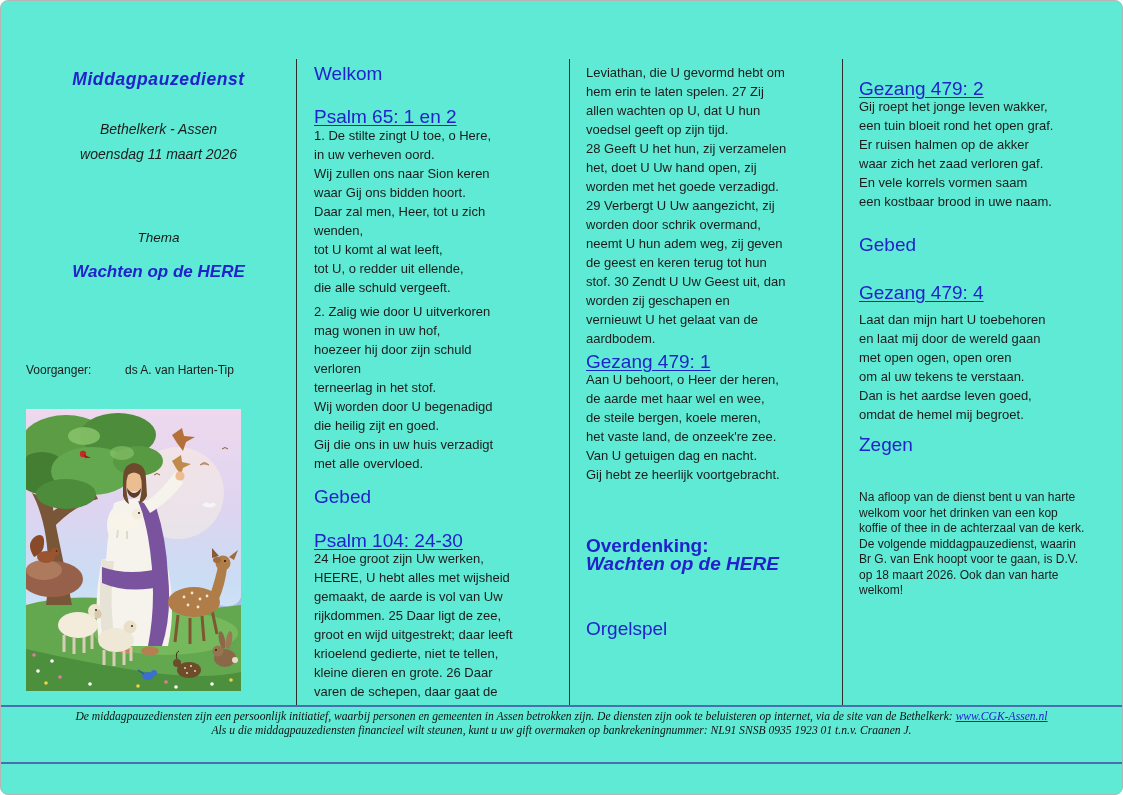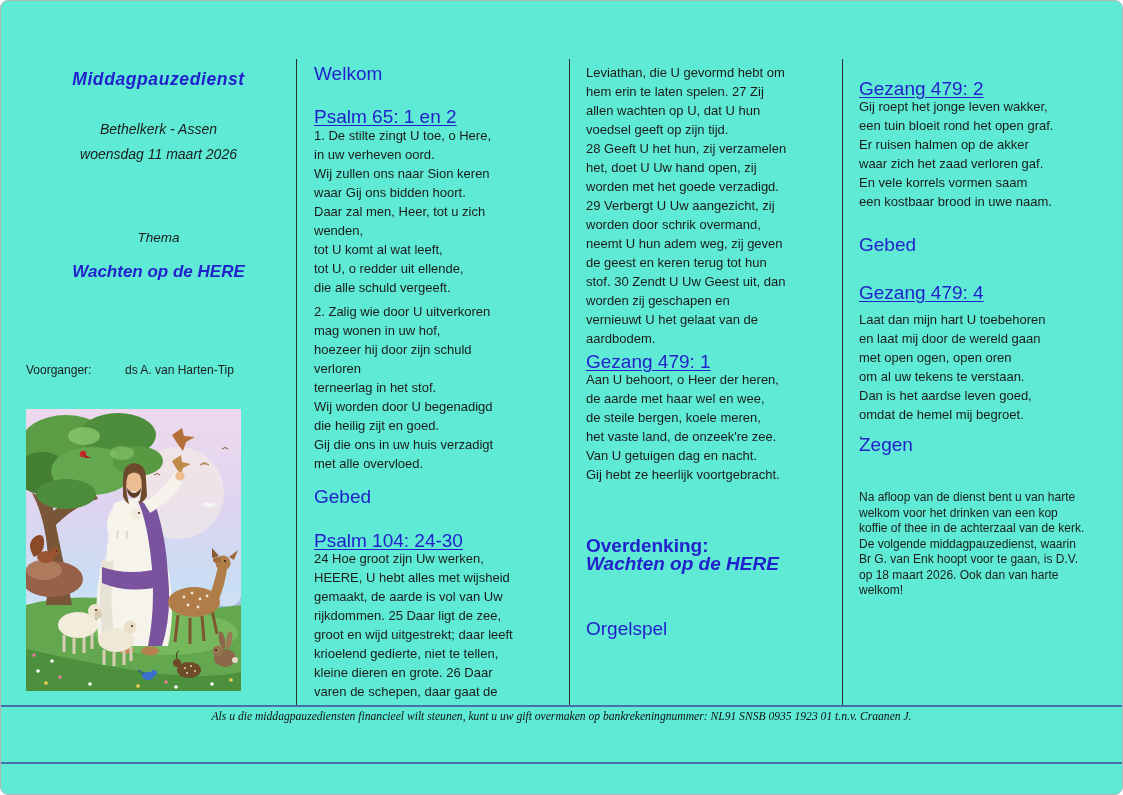--- a/index.html
+++ b/index.html
@@ -282,17 +282,18 @@
 welkom voor het drinken van een kop
 koffie of thee in de achterzaal van de kerk.
 De volgende middagpauzedienst, waarin
 Br G. van Enk hoopt voor te gaan, is D.V.
 op 18 maart 2026. Ook dan van harte
 welkom!</div>
   </div>
 
   <div class="hrule" style="top:704px"></div>
   <div class="footer">
+    <div><span>De middagpauzediensten zijn een persoonlijk initiatief, waarbij personen en gemeenten in Assen betrokken zijn.  De diensten zijn ook te beluisteren op internet, via de site van de Bethelkerk: </span><a href="#">www.CGK-Assen.nl</a></div>
     <div>Als u die middagpauzediensten financieel wilt steunen, kunt u uw gift overmaken op bankrekeningnummer: NL91 SNSB 0935 1923 01 t.n.v. Craanen J.</div>
   </div>
   <div class="hrule" style="top:761px"></div>
 
 </div>
 
 </body></html>

